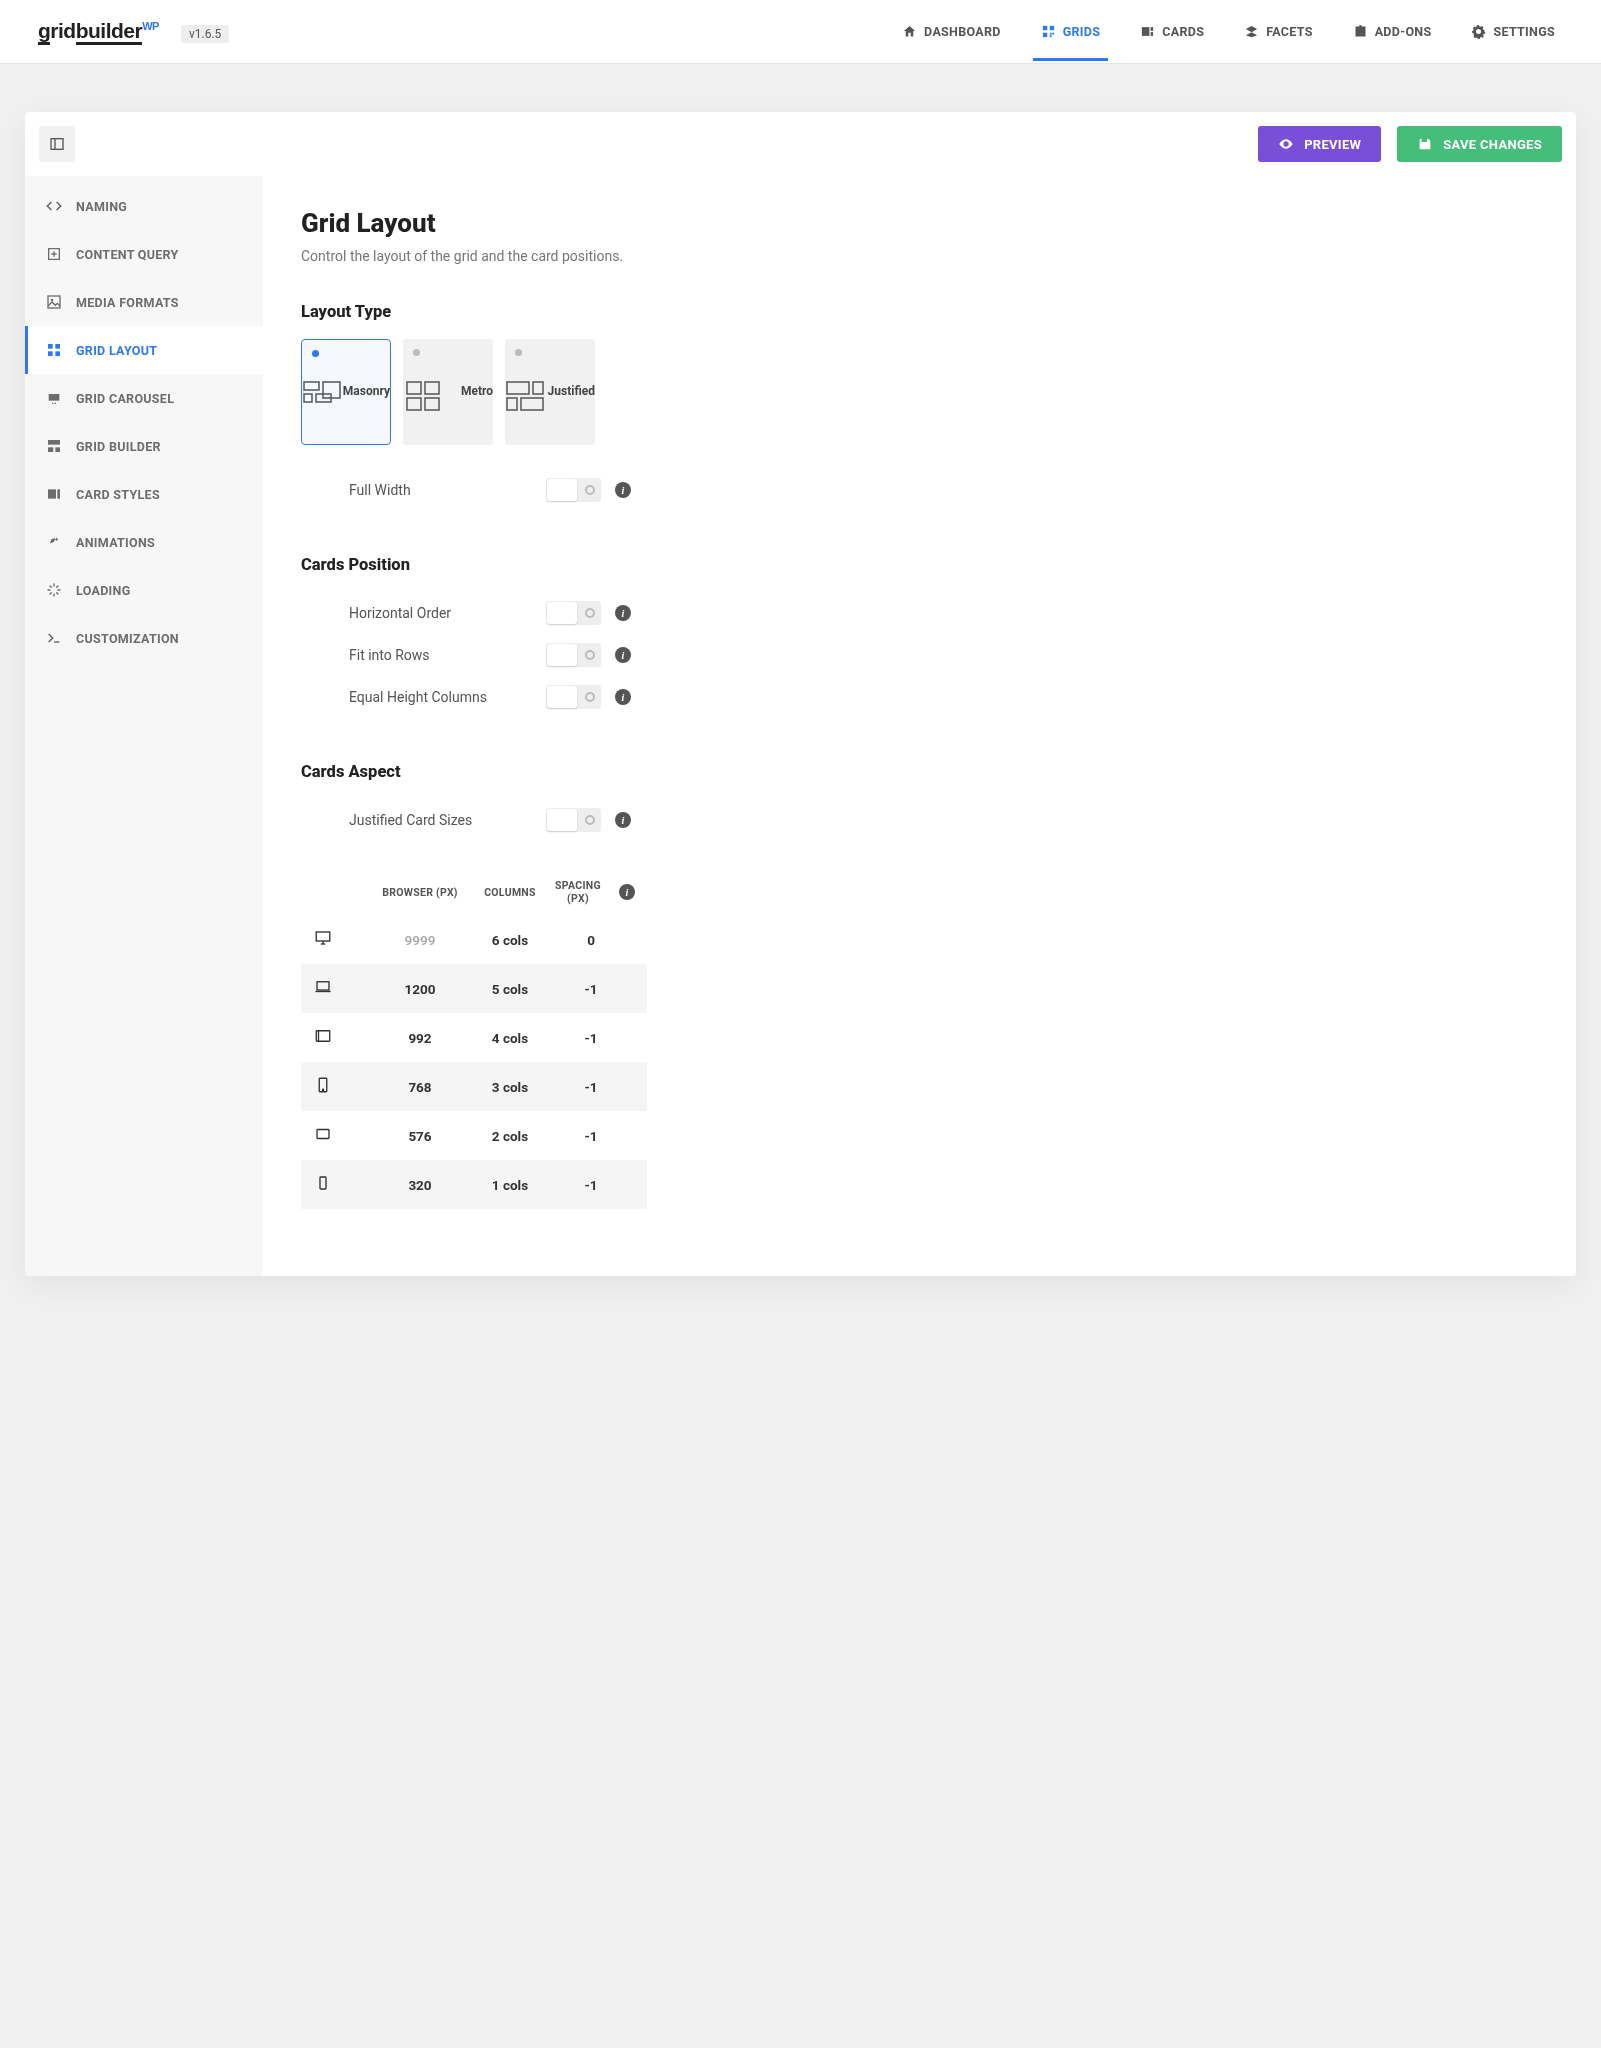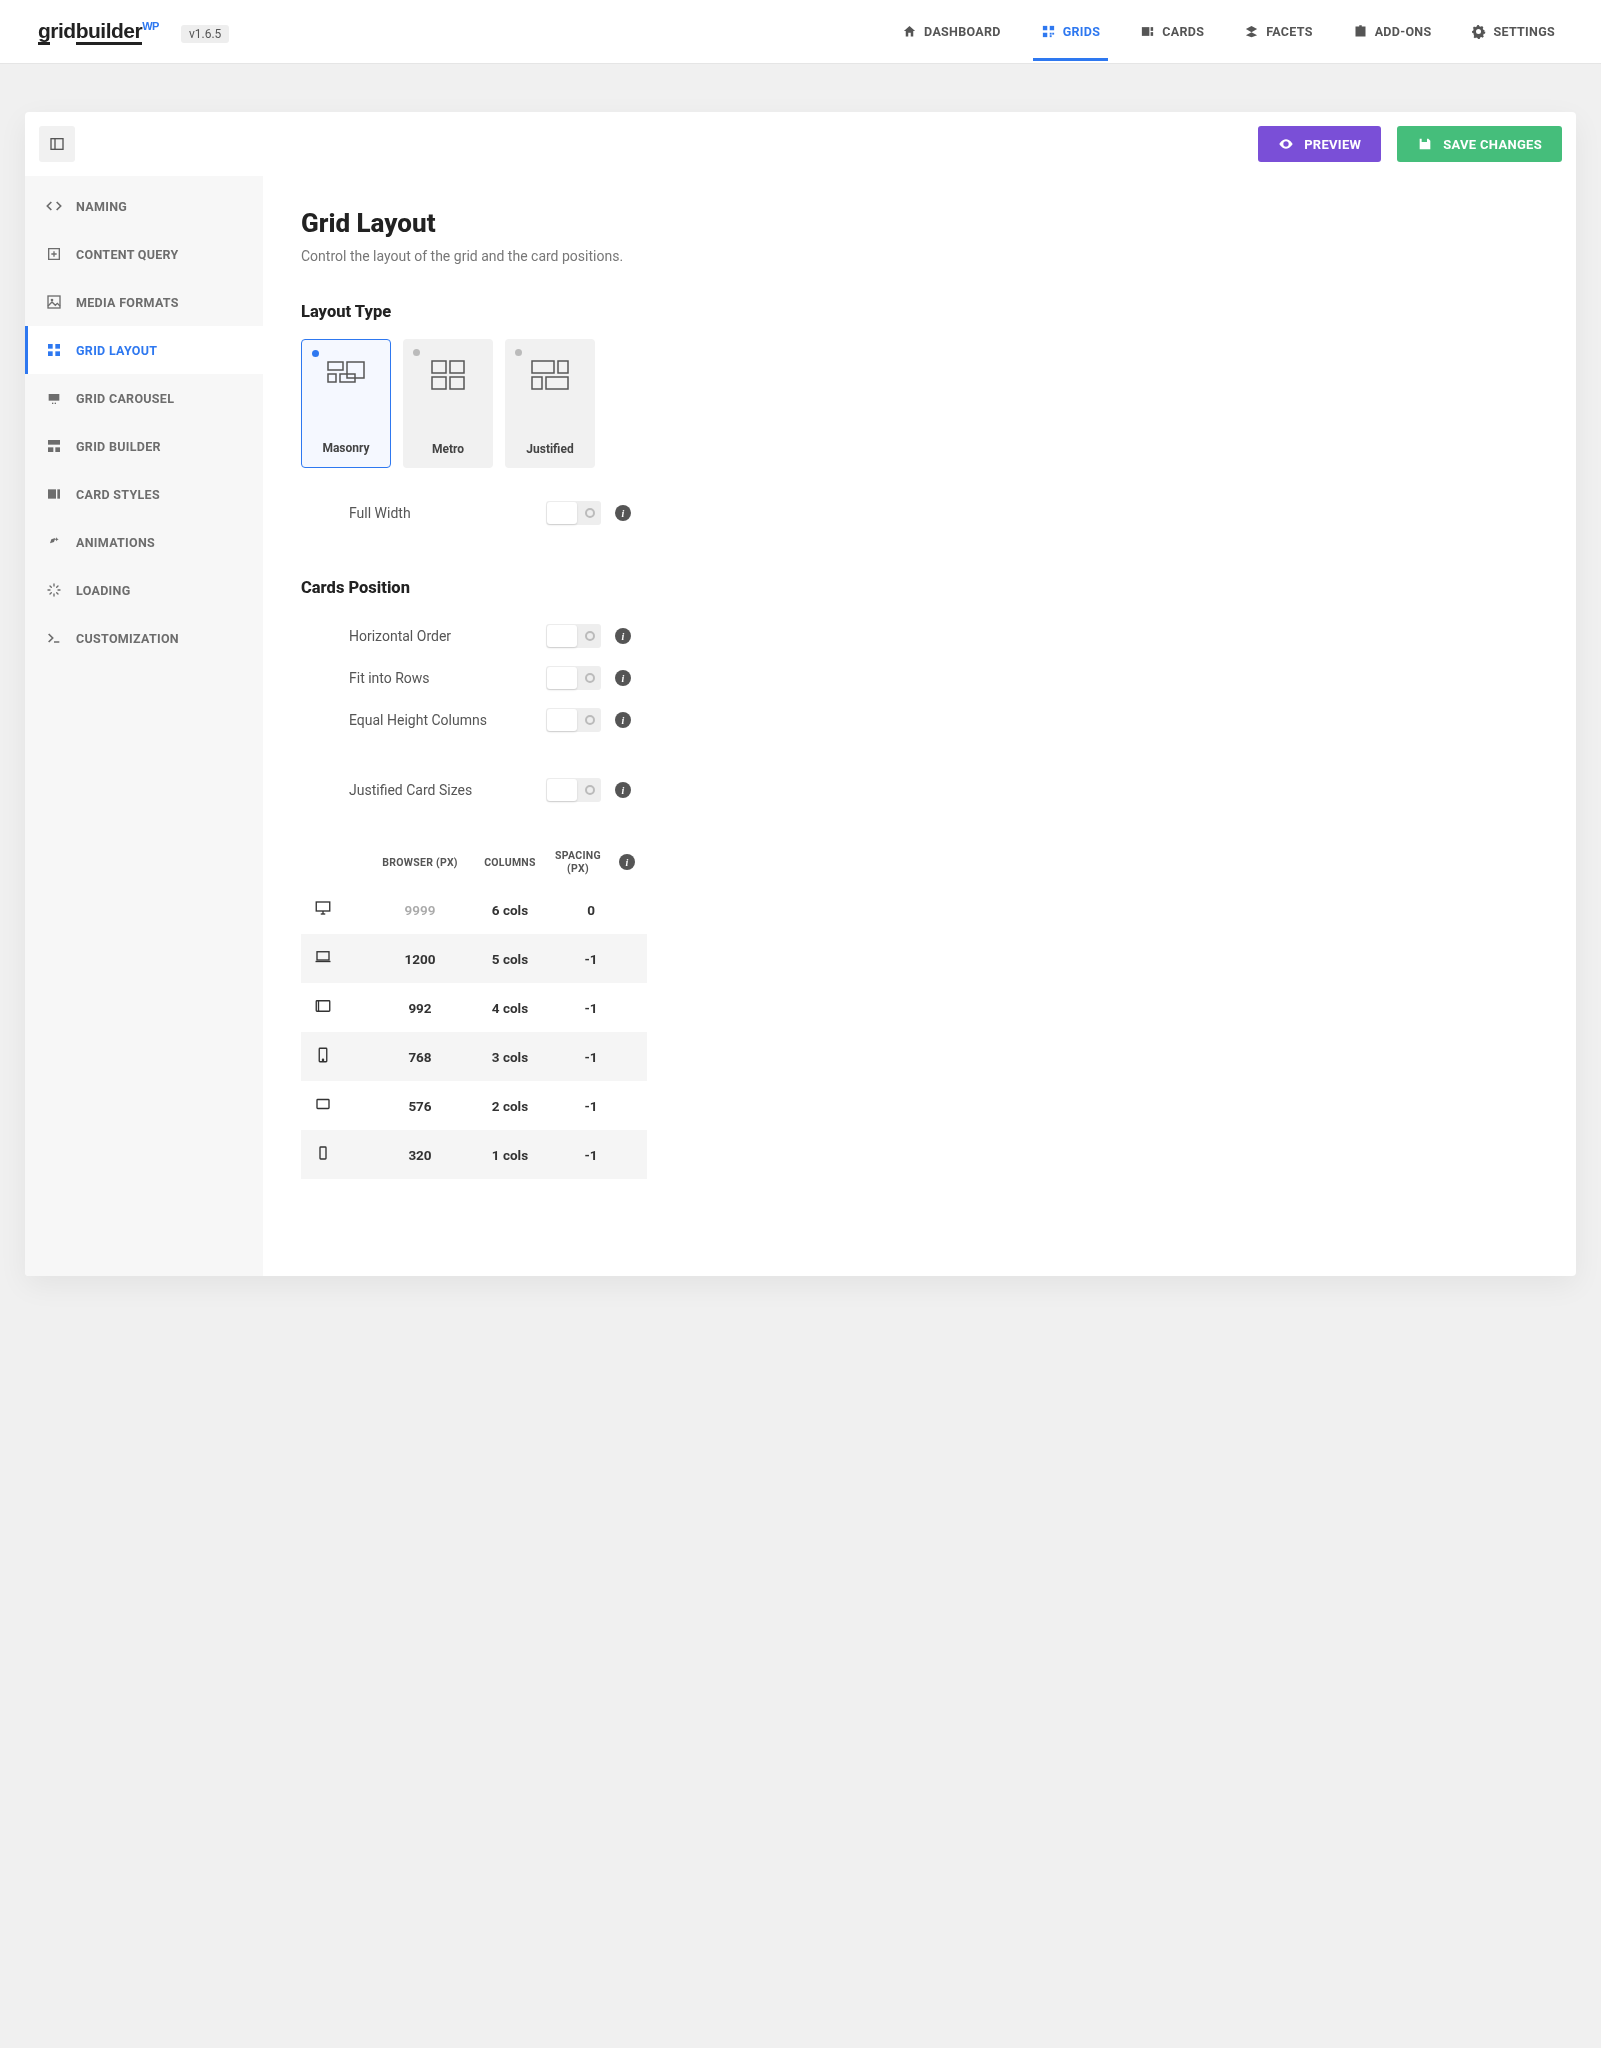--- a/index.html
+++ b/index.html
@@ -39,21 +39,21 @@
 .side-item.active { background: #fff; color: #2e78f0; border-left-color: #2e78f0; }
 .side-item.active svg { fill: #2e78f0; }
 
 .content { flex: 1; padding: 32px 38px; }
 h1 { font-size: 26px; font-weight: 800; color: #222; margin-bottom: 10px; }
 .subtitle { color: #777; font-size: 14px; margin-bottom: 38px; }
 h2 { font-size: 16.5px; font-weight: 800; color: #222; margin: 16px 0 18px; }
 
 
 .tile-row { display: flex; gap: 12px; margin-bottom: 24px; }
-.tile { width: 90px; height: 129px; background: #f1f1f1; border-radius: 4px; display: flex; flex-direction: column; align-items: center; justify-content: space-between; padding: 10px 0 12px; position: relative; cursor: pointer; }
+.tile { width: 90px; height: 106px; background: #f1f1f1; border-radius: 4px; display: flex; align-items: center; justify-content: space-between; padding: 10px 0 12px; position: relative; cursor: pointer; }
 .tile.selected { background: #f5f8ff; border: 1px solid #2e78f0; }
 .tile .dot { width: 7px; height: 7px; border-radius: 50%; background: #bbb; position: absolute; top: 10px; left: 10px; }
 .tile.selected .dot { background: #2e78f0; }
 .tile-lbl { font-size: 12px; font-weight: 700; color: #444; }
 .tile-icon { width: 40px; height: 32px; margin-top: 10px; }
 
 
 .setting-row { display: flex; align-items: center; padding: 9px 0; margin-left: 48px; }
 .setting-label { width: 197px; color: #555; font-size: 14px; }
 .toggle { width: 55px; height: 24px; background: #eee; border-radius: 3px; position: relative; cursor: pointer; display: flex; align-items: center; justify-content: flex-end; padding-right: 6px; }
@@ -312,20 +312,21 @@
           <div class="setting-label">Equal Height Columns</div>
           <div class="toggle">
               <div class="knob"></div>
               <div class="circ"></div>
             </div>
           <div class="info">i</div>
         </div>
 
         <div class="section-gap"></div>
 
+        <h2>Cards Aspect</h2>
         <div class="setting-row">
           <div class="setting-label">Justified Card Sizes</div>
           <div class="toggle">
               <div class="knob"></div>
               <div class="circ"></div>
             </div>
           <div class="info">i</div>
         </div>
 
         <div class="section-gap"></div>

